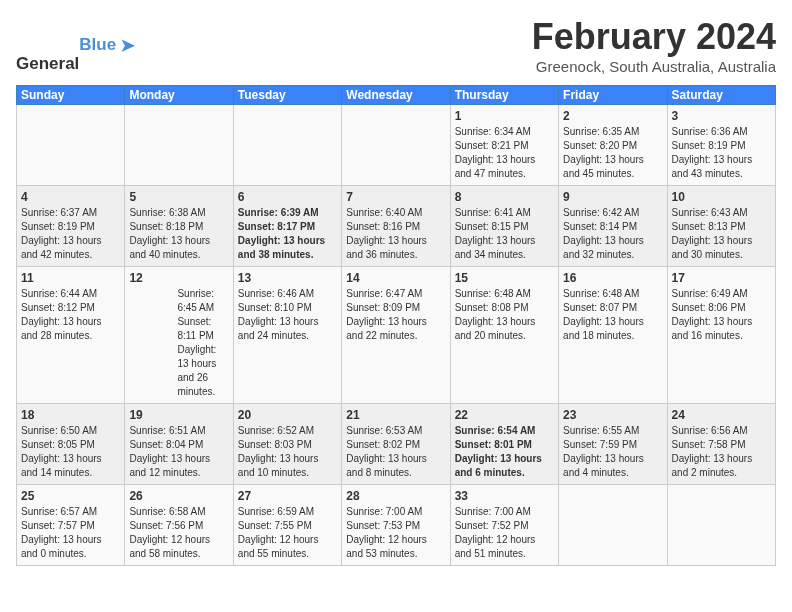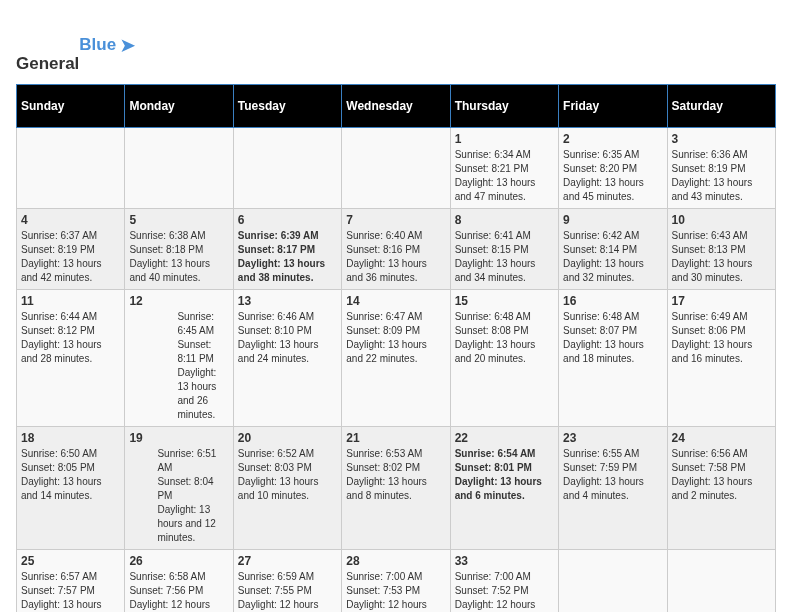--- a/index.html
+++ b/index.html
@@ -32,23 +32,23 @@
     .subtitle {
       font-size: 15px;
       color: #555;
     }
     table {
       width: 100%;
       border-collapse: collapse;
       font-size: 11px;
     }
     thead tr th {
-      background-color: #000000;
+      background-color: #3b82f6;
       color: #fff;
-      padding: 14px 4px;
+      padding: 2px 4px;
       text-align: left;
       font-size: 12px;
       border: 1px solid #3a7fc1;
     }
     tbody tr td {
       border: 1px solid #ccc;
       vertical-align: top;
       padding: 4px;
       min-height: 70px;
       width: calc(100% / 7);
@@ -76,20 +76,24 @@
 <body>
 
 <div class="header-area">
   <div class="logo">
     <div style="display:flex; align-items:center; gap:0px;">
       <span style="font-size:17px; font-weight:bold; color:#333;margin-top:38px;">General</span>
       <span style="font-size:17px; font-weight:bold; color:#4a90d9;">Blue</span>
       <span style="margin-left:3px; color:#4a90d9; font-size:20px;">➤</span>
     </div>
   </div>
+  <div class="title-area">
+    <div class="main-title">February 2024</div>
+    <div class="subtitle">Greenock, South Australia, Australia</div>
+  </div>
 </div>
 
 <table>
   <thead>
     <tr>
 
     <th>Sunday</th>
         <th>Monday</th>
         <th>Tuesday</th>
         <th>Wednesday</th>
@@ -213,21 +217,21 @@
       </tr>
       <tr>
         <td>
           <span class="day-number">18</span>
           <div class="day-detail" style="white-space: pre-line;">Sunrise: 6:50 AM
 Sunset: 8:05 PM
 Daylight: 13 hours and 14 minutes.</div>
         </td>
         <td>
           <span class="day-number">19</span>
-          <div class="day-detail" style="white-space: pre-line; margin-left: 28px;">Sunrise: 6:51 AM
+          <div class="day-detail" style="white-space: pre-line;">Sunrise: 6:51 AM
 Sunset: 8:04 PM
 Daylight: 13 hours and 12 minutes.</div>
         </td>
         <td>
           <span class="day-number">20</span>
           <div class="day-detail" style="white-space: pre-line;">Sunrise: 6:52 AM
 Sunset: 8:03 PM
 Daylight: 13 hours and 10 minutes.</div>
         </td>
         <td>

